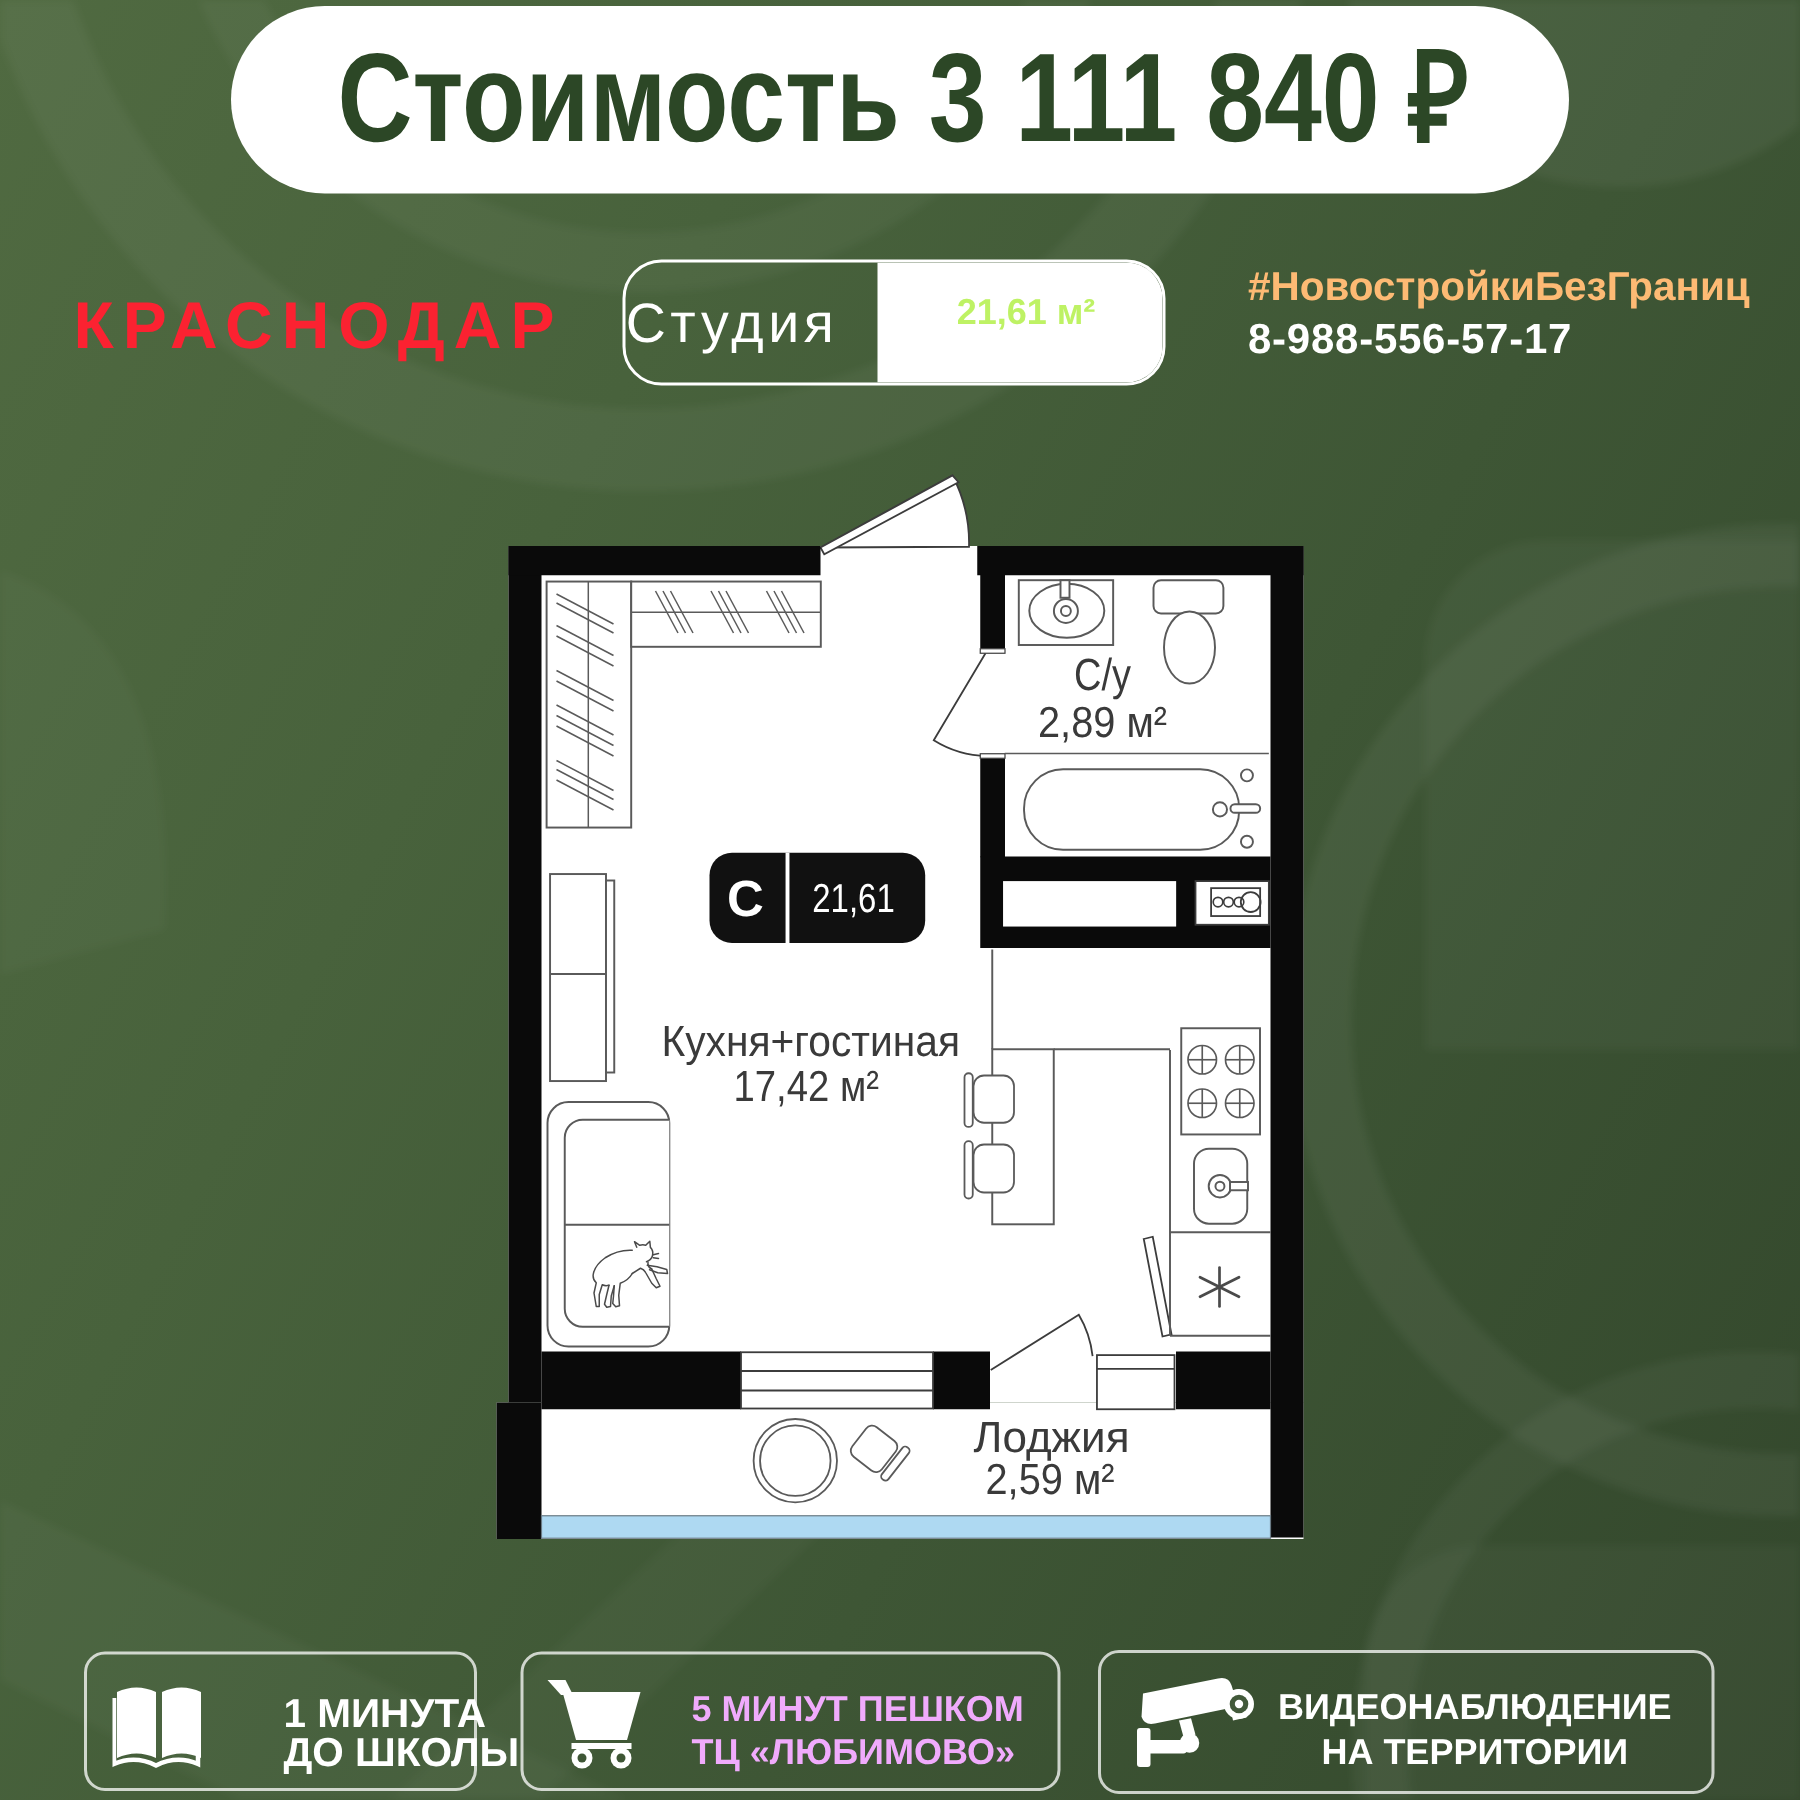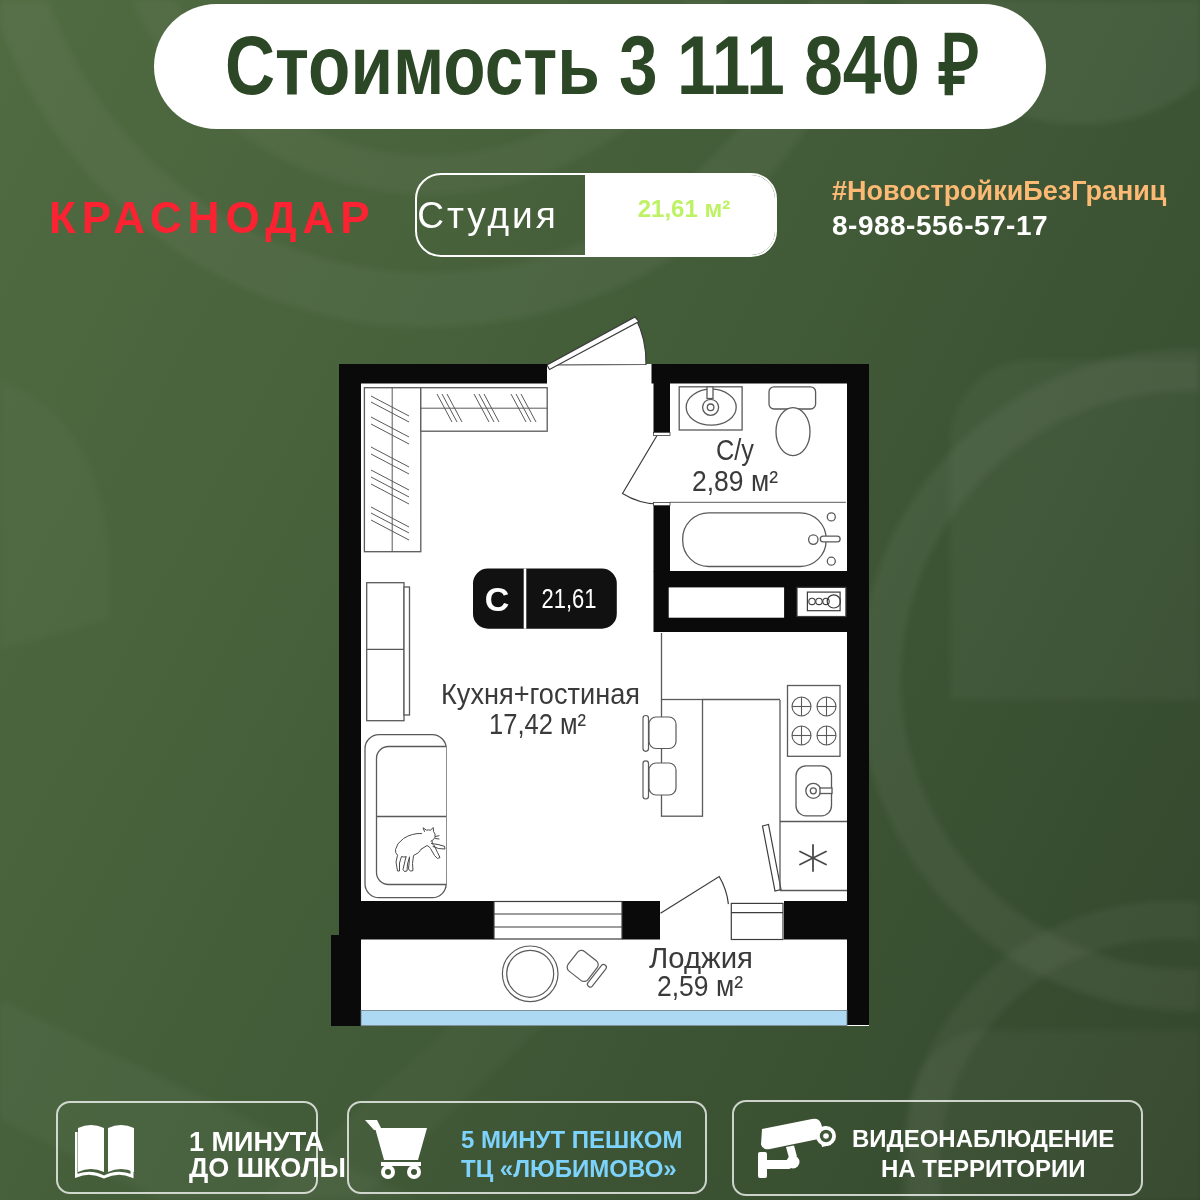--- a/index.html
+++ b/index.html
@@ -286,21 +286,21 @@
 <svg class="abs" style="left:363px;top:1116px;" width="72" height="66" viewBox="0 0 72 66">
   <path d="M2 4 l12 0 5 10 -8 0 z" fill="#ffffff"></path>
   <path d="M12 12 l52 0 -9 32 -34 0 z" fill="#ffffff"></path>
   <circle cx="25" cy="56" r="7" fill="#ffffff"></circle>
   <circle cx="25" cy="56" r="3" fill="#3e5635"></circle>
   <circle cx="51" cy="56" r="7" fill="#ffffff"></circle>
   <circle cx="51" cy="56" r="3" fill="#3e5635"></circle>
   <rect x="18" y="46" width="40" height="4" fill="#ffffff"></rect>
 </svg>
 
-<div class="abs" style="left:461px;top:1125px;color:#7dd3fc;font-weight:bold;font-size:24px;line-height:29px;">5 МИНУТ ПЕШКОМ<br>ТЦ «ЛЮБИМОВО»</div>
+<div class="abs" style="left:461px;top:1125px;color:#f0abfc;font-weight:bold;font-size:24px;line-height:29px;">5 МИНУТ ПЕШКОМ<br>ТЦ «ЛЮБИМОВО»</div>
 
 <div class="abs" style="left:732px;top:1100px;width:411px;height:96px;border:2px solid rgba(255,255,255,0.75);border-radius:14px;box-sizing:border-box;"></div>
 
 <svg class="abs" style="left:756px;top:1116px;" width="82" height="64" viewBox="0 0 82 64">
   <g fill="#ffffff">
     <path d="M6 13 L56 3 q7 -1.5 9 4.5 l2.5 8 q1.5 6 -5 7.5 L14 33 q-7 1.5 -9 -4.5 z"></path>
     <path d="M62 12 l8 -2 7 9 -2 10 -9 2 z"></path>
     <path d="M30 31 l8 -1.5 3 11 -8 1.5 z"></path>
     <circle cx="37" cy="46" r="6.5"></circle>
     <rect x="2" y="36" width="9" height="26" rx="2"></rect>

